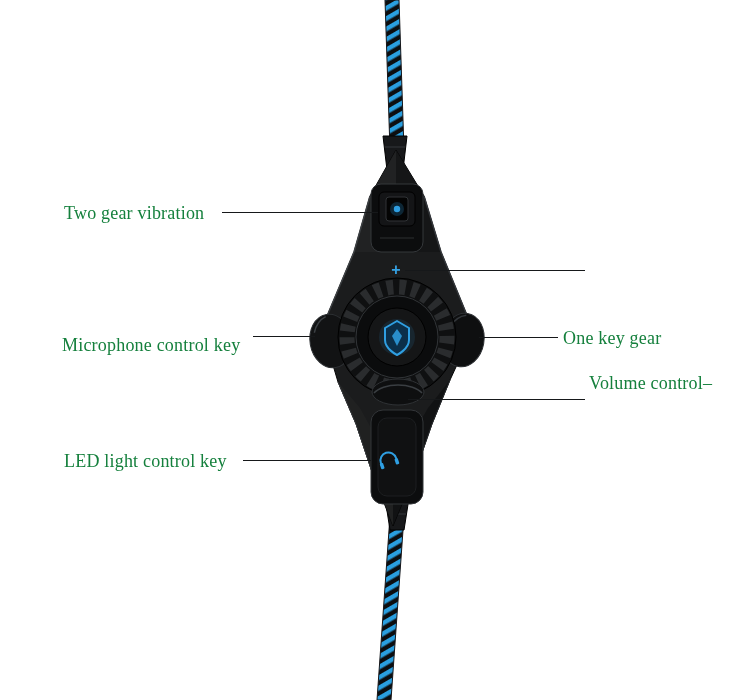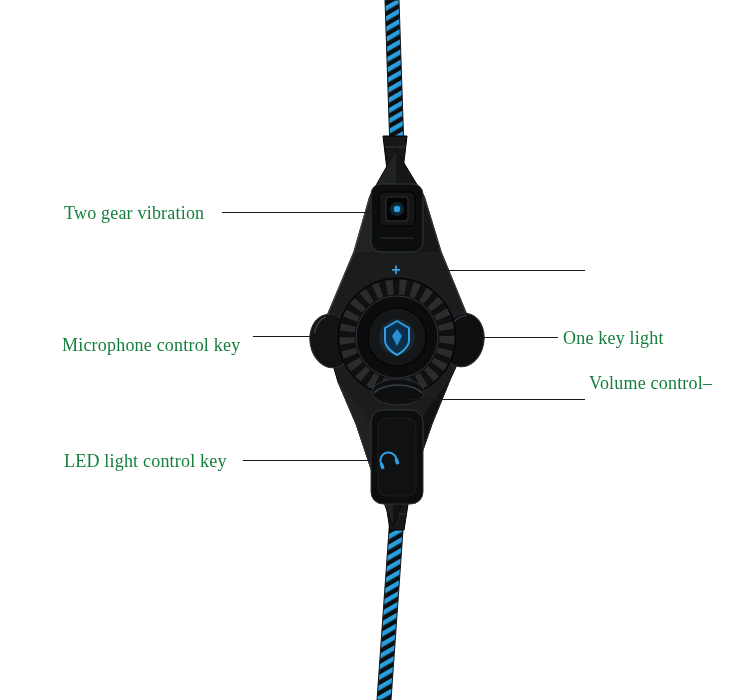--- a/index.html
+++ b/index.html
@@ -120,21 +120,21 @@
   </svg>
 
   <span class="callout-label" style="left:64px;top:204px;">Two gear vibration</span>
   <div class="callout-line" style="left:222px;top:212px;width:156px;"></div>
 
   <div class="callout-line" style="left:405px;top:270px;width:180px;"></div>
 
   <span class="callout-label" style="left:62px;top:328px;margin-top:8px;">Microphone control key</span>
   <div class="callout-line" style="left:253px;top:336px;width:62px;"></div>
 
-  <span class="callout-label" style="left:563px;top:329px;">One key light</span>
+  <span class="callout-label" style="left:563px;top:329px;">One key gear</span>
   <div class="callout-line" style="left:479px;top:337px;width:79px;"></div>
 
   <span class="callout-label" style="left:589px;top:374px;">Volume control–</span>
   <div class="callout-line" style="left:408px;top:399px;width:177px;"></div>
 
   <span class="callout-label" style="left:64px;top:452px;text-align:center;">LED light control key</span>
   <div class="callout-line" style="left:243px;top:460px;width:128px;"></div>
 
 </div>
 

